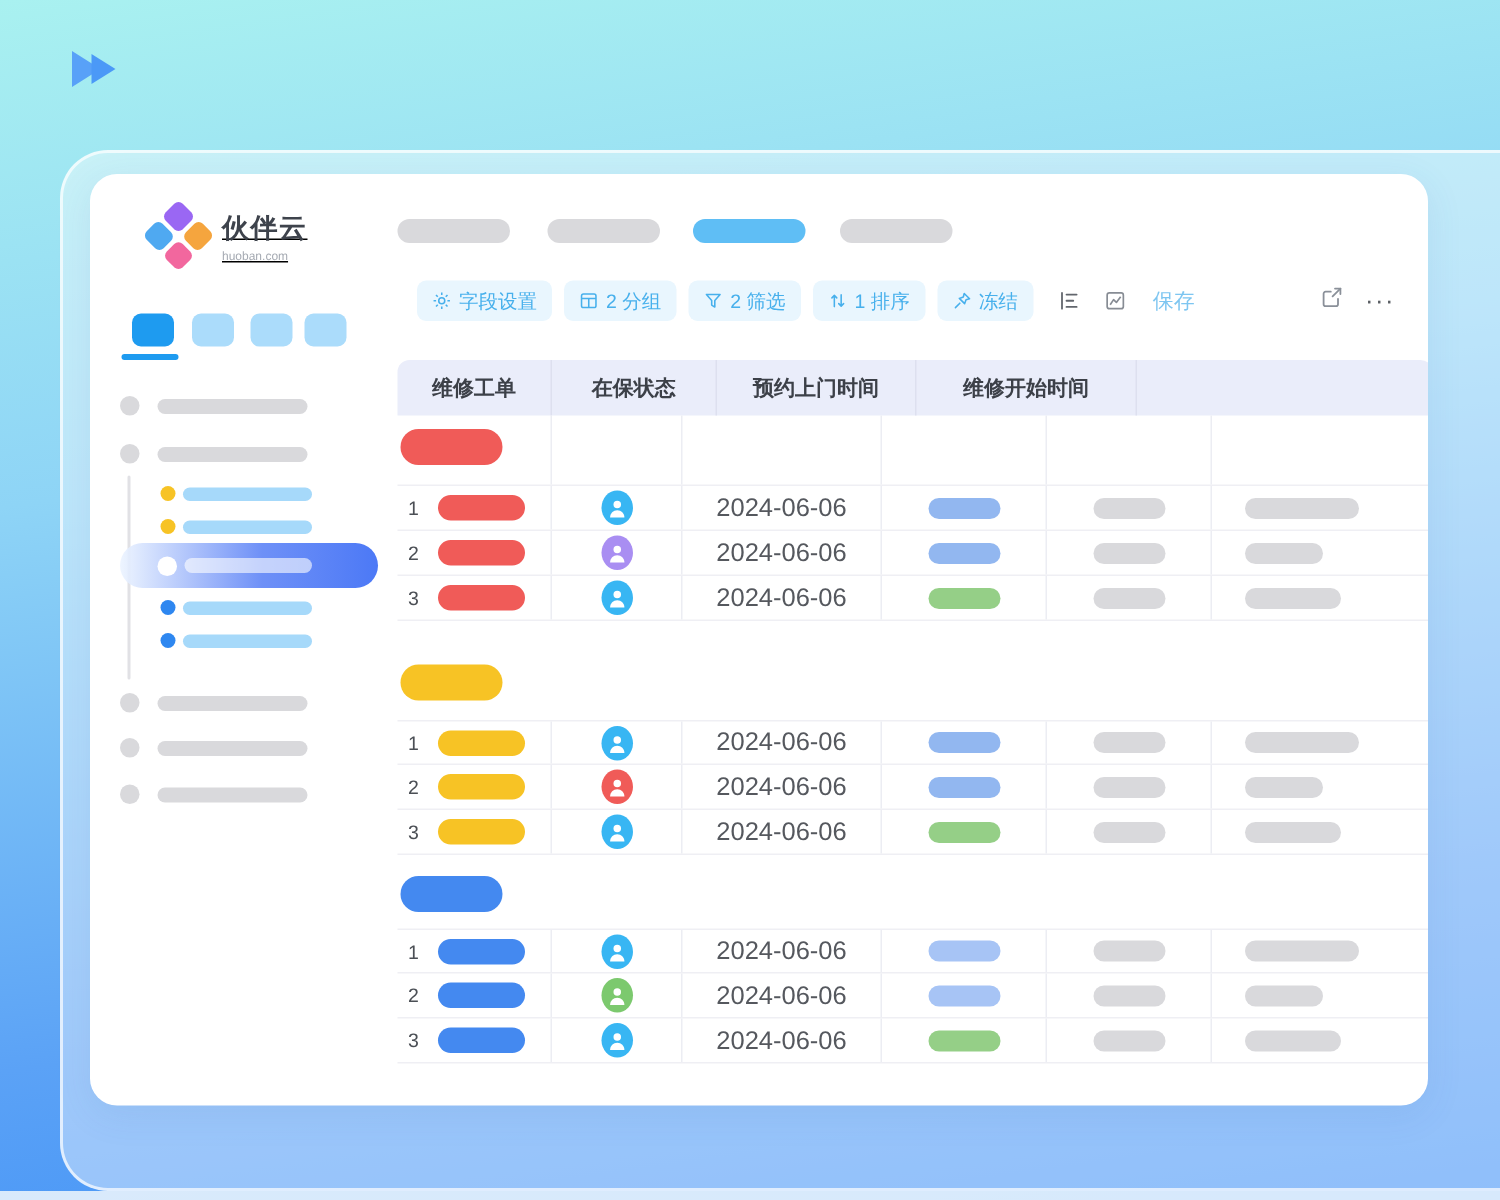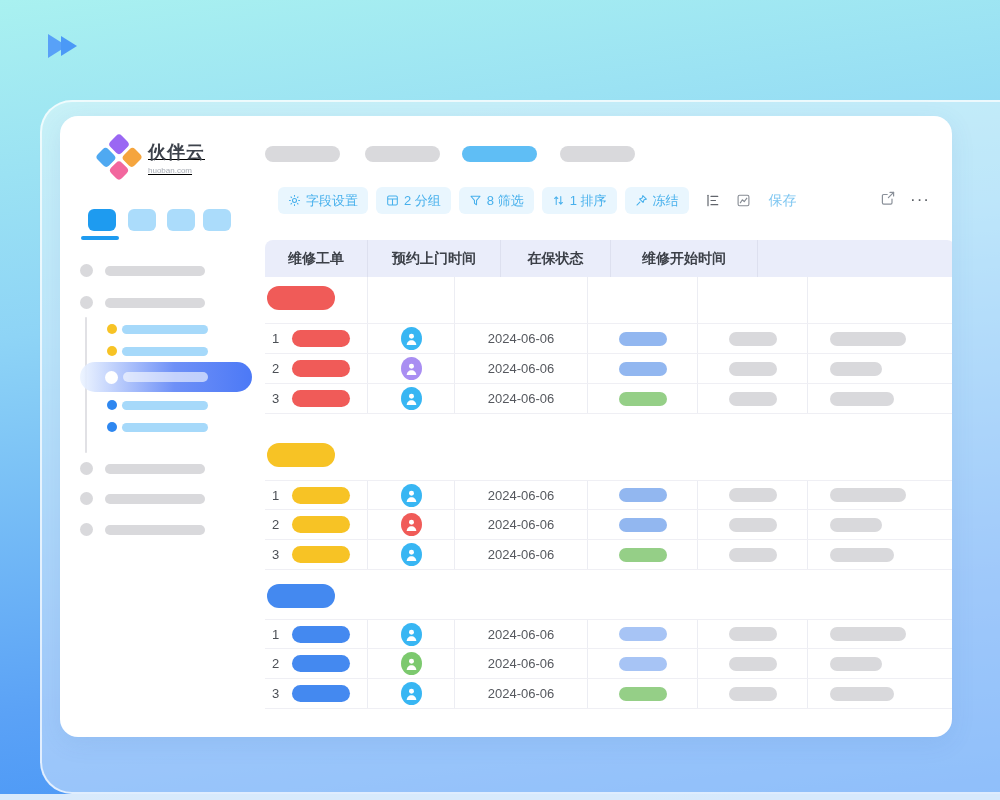--- a/index.html
+++ b/index.html
@@ -64,21 +64,21 @@
   .g1row .c{border-right:1px solid #ECEDF3;box-sizing:border-box;height:100%;}
   .grow{display:flex;height:30px;border-bottom:1px solid #EFEFF4;box-sizing:border-box;}
   .grow.first{border-top:1px solid #EFEFF4;}
   .c{display:flex;align-items:center;box-sizing:border-box;border-right:1px solid #ECEDF3;}
   .c.center{justify-content:center;}
   .rownum{font-size:13px;color:#4B4F55;width:16px;margin-left:7px;}
   .order-pill{width:58px;height:17px;border-radius:9px;margin-left:4px;}
   .group-pill{width:68px;height:24px;border-radius:12px;}
   .g1pill{margin-left:2px;margin-top:9px;}
   .avatar{width:21px;height:23px;border-radius:50%;display:flex;align-items:center;justify-content:center;}
-  .datetxt{font-size:13px;color:#55585E;}
+  .datetxt{font-size:17px;color:#55585E;}
   .spill{width:48px;height:14px;border-radius:7px;}
   .gpill{height:14px;border-radius:7px;background:#D9D9DC;}
   .startpill{margin-left:22px;}
   .gap{position:relative;}
 </style>
 </head>
 <body>
 
 <div class="page-title">
   <span style="display:flex;align-items:center;">
@@ -191,21 +191,21 @@
           </svg>
       </span>
       <span>2 分组</span>
     </div>
     <div class="tbtn">
       <span>
         <svg width="13" height="13" viewBox="0 0 20 20">
             <path d="M3 3.5h14l-5.4 6.2v6.8l-3.2-2.1v-4.7z" fill="none" stroke="#47B0EC" stroke-width="1.6" stroke-linejoin="round"></path>
           </svg>
       </span>
-      <span>8 筛选</span>
+      <span>2 筛选</span>
     </div>
     <div class="tbtn">
       <span>
         <svg width="13" height="13" viewBox="0 0 20 20">
             <g stroke="#47B0EC" stroke-width="1.6" fill="none" stroke-linecap="round" stroke-linejoin="round">
               <path d="M6.5 16V4.5M6.5 4.5L4 7M6.5 4.5L9 7"></path>
               <path d="M13.5 4v11.5M13.5 15.5L11 13M13.5 15.5L16 13"></path>
             </g>
           </svg>
       </span>
@@ -252,22 +252,22 @@
             <line x1="17" y1="3" x2="10.5" y2="9.5"></line>
           </g>
         </svg>
     </span>
     <span class="more-dots">···</span>
   </div>
 
   <div class="table">
     <div class="thead" id="thead">
         <div class="hcell" style="width: 103px;">维修工单</div>
+        <div class="hcell" style="width: 110px;">在保状态</div>
         <div class="hcell" style="width: 133px;">预约上门时间</div>
-        <div class="hcell" style="width: 110px;">在保状态</div>
         <div class="hcell" style="width: 147px;">维修开始时间</div>
       </div>
     <div id="tbody">
         <div class="g1row">
           <div class="c" style="width: 103px; align-items: flex-start;">
             <div class="group-pill g1pill" style="background: rgb(240, 91, 88);"></div>
           </div>
           <div class="c" style="width: 87px;"></div>
           <div class="c" style="width: 133px;"></div>
           <div class="c" style="width: 110px;"></div>

